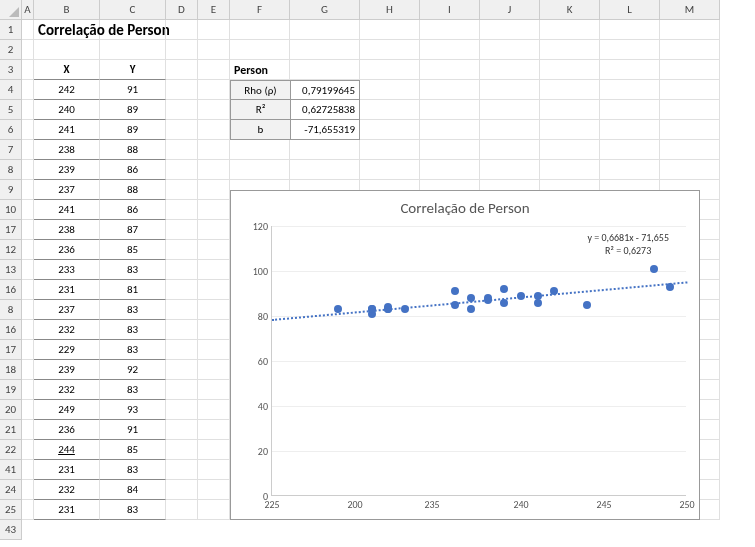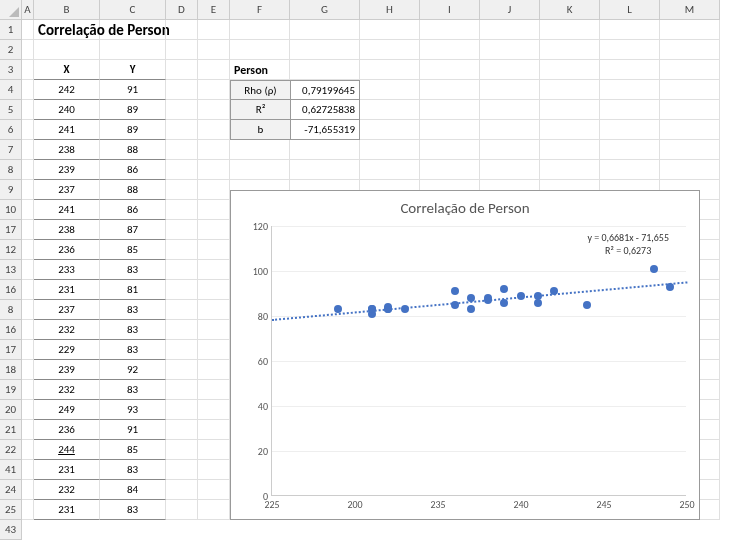--- a/index.html
+++ b/index.html
@@ -599,21 +599,21 @@
         <div class="gridline-h" style="top: 135px;"></div>
         <div class="y-tick" style="top: 135px;">60</div>
         <div class="gridline-h" style="top: 90px;"></div>
         <div class="y-tick" style="top: 90px;">80</div>
         <div class="gridline-h" style="top: 45px;"></div>
         <div class="y-tick" style="top: 45px;">100</div>
         <div class="gridline-h" style="top: 0px;"></div>
         <div class="y-tick" style="top: 0px;">120</div>
         <div class="x-tick" style="left: 0px;">225</div>
         <div class="x-tick" style="left: 83px;">200</div>
-        <div class="x-tick" style="left: 166px;">235</div>
+        <div class="x-tick" style="left: 160px;">235</div>
         <div class="x-tick" style="left: 249px;">240</div>
         <div class="x-tick" style="left: 332px;">245</div>
         <div class="x-tick" style="left: 415px;">250</div>
         <div class="trend" style="left: 0px; top: 92.9981px; width: 416.698px; transform: rotate(-5.17435deg);"></div>
         <div class="pt" style="left: 282.2px; top: 65.25px;"></div>
         <div class="pt" style="left: 249px; top: 69.75px;"></div>
         <div class="pt" style="left: 381.8px; top: 42.75px;"></div>
         <div class="pt" style="left: 265.6px; top: 69.75px;"></div>
         <div class="pt" style="left: 215.8px; top: 72px;"></div>
         <div class="pt" style="left: 232.4px; top: 76.5px;"></div>

